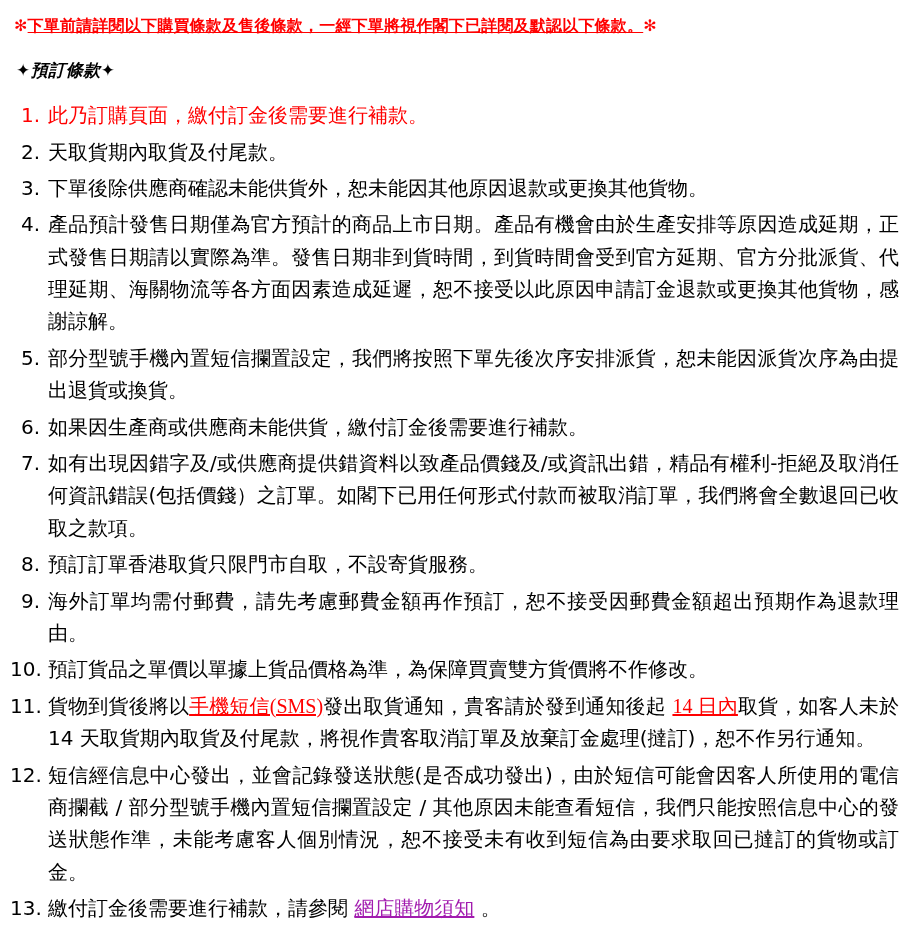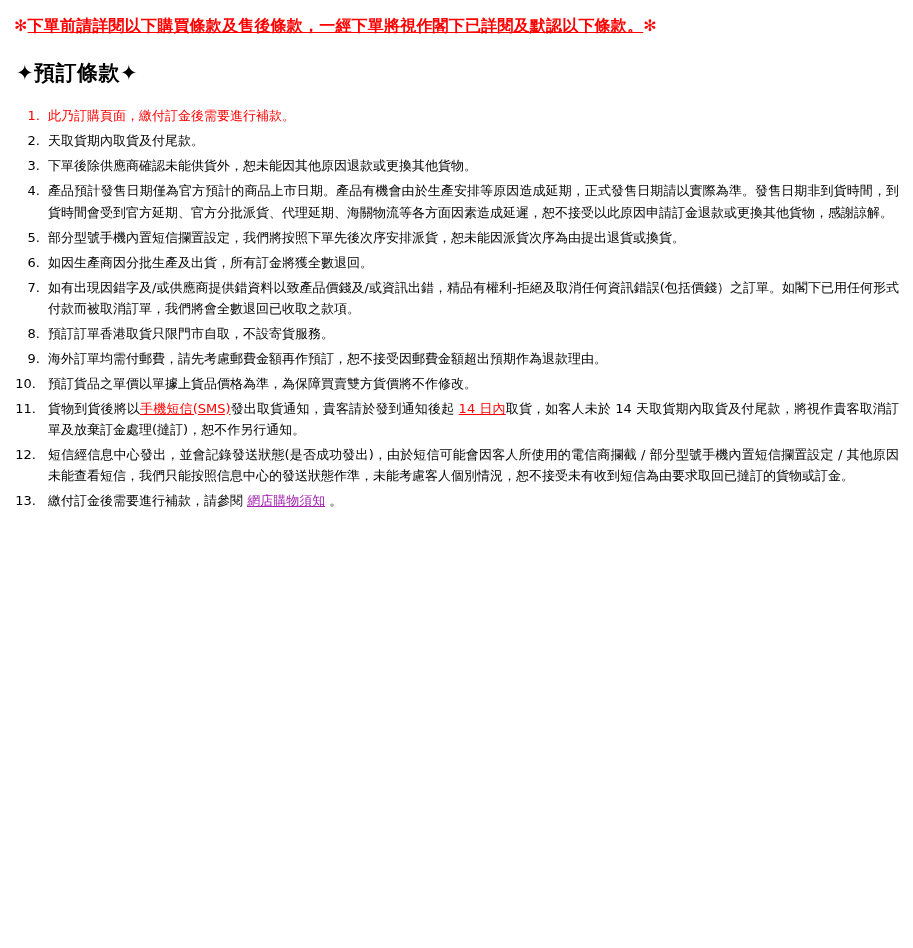--- a/index.html
+++ b/index.html
@@ -28,36 +28,37 @@
     letter-spacing: 0.2px;
     margin: 4px 0 18px 0;
     white-space: nowrap;
   }
   .banner .star {
     text-decoration: none;
     display: inline-block;
   }
   .section-heading {
     font-weight: bold;
-    font-size: 21px;
+    font-size: 17px;
     margin: 0 0 16px 2px;
     letter-spacing: 0.5px;
+    font-style: italic;
   }
   ol.terms {
     list-style: none;
     margin: 0;
     padding: 0;
     counter-reset: term;
   }
   ol.terms > li {
     position: relative;
     padding-left: 34px;
     margin-bottom: 4px;
     counter-increment: term;
-    font-size: 13px;
+    font-size: 20px;
     line-height: 1.62;
     text-align: justify;
     text-justify: inter-ideograph;
   }
   ol.terms > li::before {
     content: counter(term) ".";
     position: absolute;
     left: 0;
     top: 0;
     width: 30px;
@@ -71,20 +72,21 @@
   li.red {
     color: #ff0000;
   }
   li.red::before {
     color: #ff0000;
   }
   .u-red {
     color: #ff0000;
     text-decoration: underline;
     font-weight: normal;
+    font-family: Liberation Serif, serif;
   }
   .link {
     color: #a21caf;
     text-decoration: underline;
   }
   .spacer {
     height: 10px;
   }
 </style>
 </head>
@@ -97,21 +99,21 @@
   </div>
 
   <div class="section-heading">✦預訂條款✦</div>
 
   <ol class="terms">
     <li class="red"><span>此乃訂購頁面，繳付訂金後需要進行補款。</span></li>
     <li><span>天取貨期內取貨及付尾款。</span></li>
     <li><span>下單後除供應商確認未能供貨外，恕未能因其他原因退款或更換其他貨物。</span></li>
     <li><span>產品預計發售日期僅為官方預計的商品上市日期。產品有機會由於生產安排等原因造成延期，正式發售日期請以實際為準。發售日期非到貨時間，到貨時間會受到官方延期、官方分批派貨、代理延期、海關物流等各方面因素造成延遲，恕不接受以此原因申請訂金退款或更換其他貨物，感謝諒解。</span></li>
     <li><span>部分型號手機內置短信攔置設定，我們將按照下單先後次序安排派貨，恕未能因派貨次序為由提出退貨或換貨。</span></li>
-    <li><span>如因生產商因分批生產及出貨，所有訂金將獲全數退回。</span></li>
+    <li><span>如果因生產商或供應商未能供貨，繳付訂金後需要進行補款。</span></li>
     <li><span>如有出現因錯字及/或供應商提供錯資料以致產品價錢及/或資訊出錯，精品有權利-拒絕及取消任何資訊錯誤(包括價錢）之訂單。如閣下已用任何形式付款而被取消訂單，我們將會全數退回已收取之款項。</span></li>
     <li><span>預訂訂單香港取貨只限門市自取，不設寄貨服務。</span></li>
     <li><span>海外訂單均需付郵費，請先考慮郵費金額再作預訂，恕不接受因郵費金額超出預期作為退款理由。</span></li>
     <li class="wide"><span>預訂貨品之單價以單據上貨品價格為準，為保障買賣雙方貨價將不作修改。</span></li>
     <li class="wide">
       <span>貨物到貨後將以</span><span class="u-red">手機短信(SMS)</span><span>發出取貨通知，貴客請於發到通知後起 </span><span class="u-red">14 日內</span><span>取貨，如客人未於 14 天取貨期內取貨及付尾款，將視作貴客取消訂單及放棄訂金處理(撻訂)，恕不作另行通知。</span>
     </li>
     <li class="wide"><span>短信經信息中心發出，並會記錄發送狀態(是否成功發出)，由於短信可能會因客人所使用的電信商攔截 / 部分型號手機內置短信攔置設定 / 其他原因未能查看短信，我們只能按照信息中心的發送狀態作準，未能考慮客人個別情況，恕不接受未有收到短信為由要求取回已撻訂的貨物或訂金。</span></li>
     <li class="wide">
       <span>繳付訂金後需要進行補款，請參閱 </span><a class="link" href="#">網店購物須知</a><span> 。</span>

